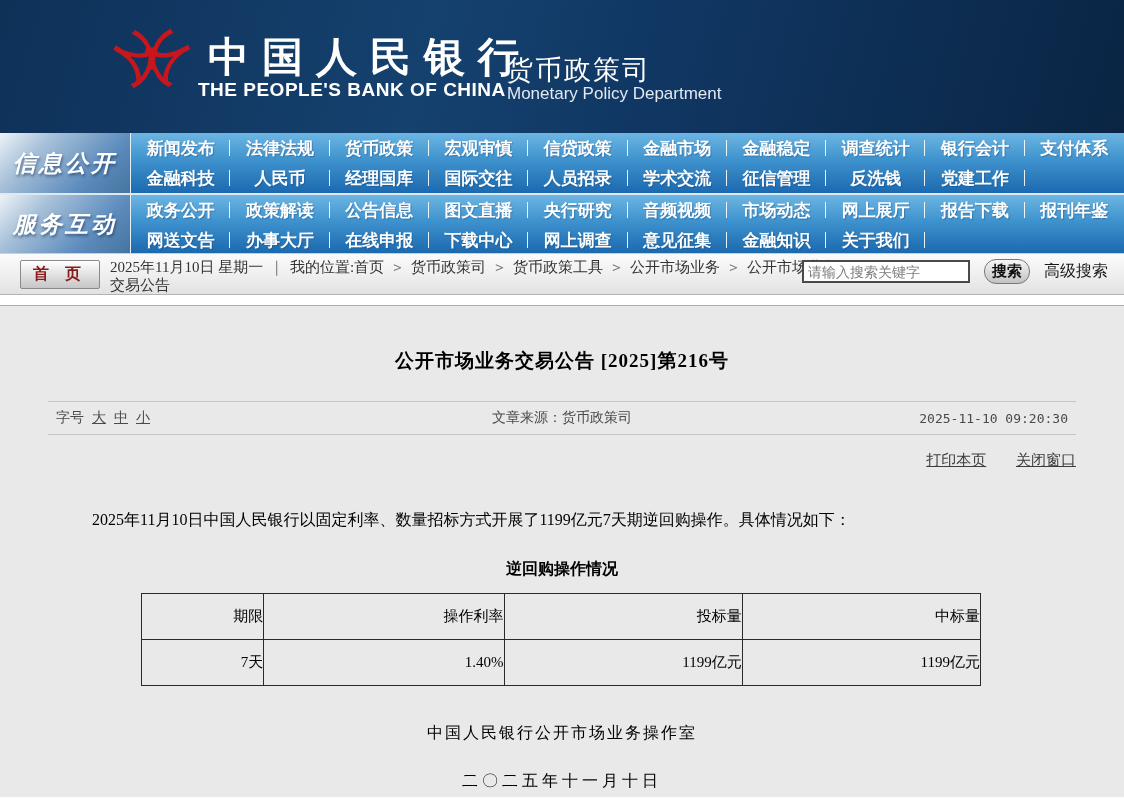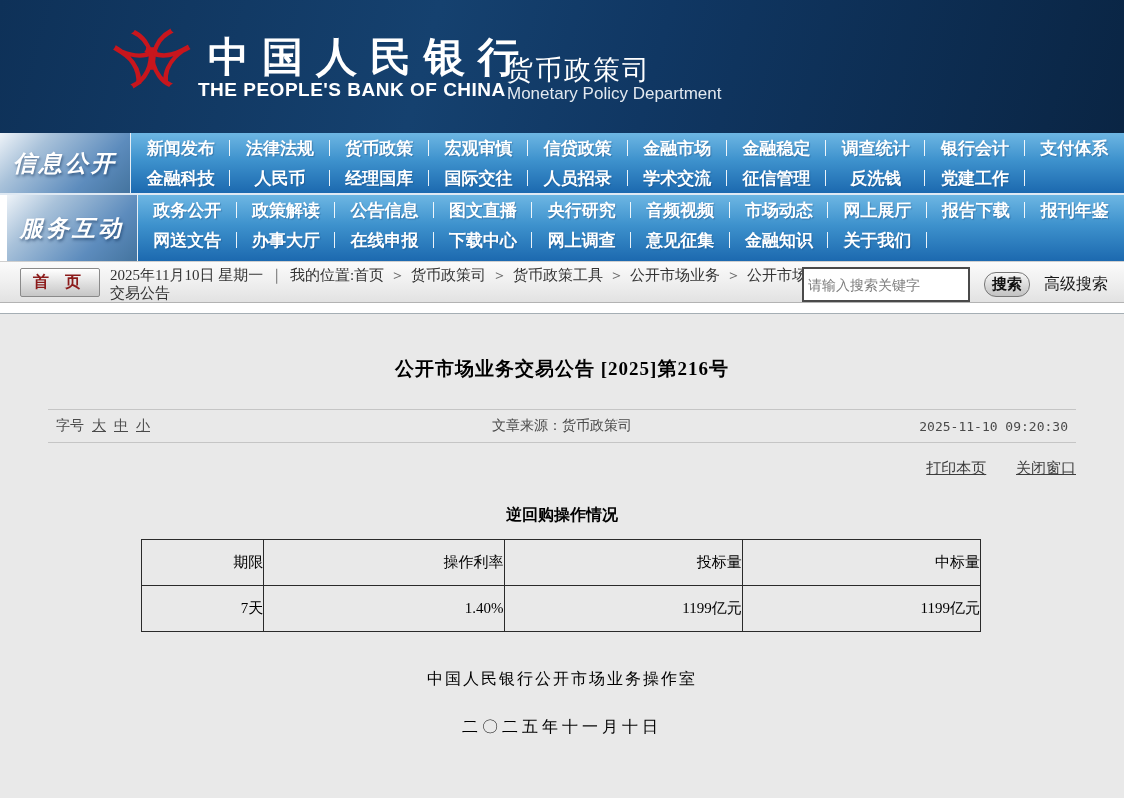--- a/index.html
+++ b/index.html
@@ -13,21 +13,21 @@
   .brand-cn { position:absolute; left:188px; top:30px; color:#fff;
     font-family:"Liberation Serif", serif; font-weight:700; font-size:41px; letter-spacing:13px; white-space:nowrap;margin-left:20px; }
   .brand-en { position:absolute; left:198px; top:79px; color:#fff; font-weight:700;
     font-size:19px; letter-spacing:0.5px; white-space:nowrap; }
   .dept-cn { position:absolute; left:506px; top:52px; color:#fff; font-size:27px; letter-spacing:2px; white-space:nowrap; }
   .dept-en { position:absolute; left:507px; top:84px; color:#e3e9f0; font-size:17px; white-space:nowrap; }
 
   
   .main-nav { width:100%; }
   .nav-section { display:flex; height:60px; }
-  .nav-section.second { border-top:2px solid #dfe9f3; height:68px;padding-left:7px; }
+  .nav-section.second { border-top:2px solid #dfe9f3; height:60px; }
   .nav-label { width:131px; border-right:1px solid #e6eef6;
     background:linear-gradient(135deg,#eef3f8 0%,#a9c2da 28%,#5d8cbd 70%,#44749f 100%);
     color:#fff; font-style:italic; font-weight:700; font-size:23px; letter-spacing:3px;
     display:flex; align-items:center; justify-content:center;
     text-shadow:1px 2px 3px rgba(10,40,80,.55); }
   .nav-grid { flex:1; display:grid; grid-template-columns:repeat(10,1fr); grid-auto-rows:30px;
     background:linear-gradient(180deg,#6db6e3 0%,#3e92cd 45%,#1c69af 100%); }
   .nav-cell { position:relative; display:flex; align-items:center; justify-content:center;
     color:#fff; font-weight:700; font-size:17px; cursor:pointer; white-space:nowrap;
     text-shadow:1px 1px 1px rgba(20,60,110,.35); }
@@ -42,21 +42,21 @@
     font-family:"Liberation Serif", serif; }
   .home-btn { margin-top:2px; padding:3px 12px; font-weight:700; font-size:16px; letter-spacing:6px;
     color:#8b1a1a; background:linear-gradient(180deg,#ffffff,#dcdcdc 60%,#c6c6c6);
     border:1px solid #8a8a8a; border-radius:2px; box-shadow:0 1px 0 #fff inset; cursor:pointer;
     font-family:"Liberation Serif", serif; }
   .crumb-text { margin-left:10px; width:742px; font-size:15px; color:#333; line-height:18px; }
   .crumb-text a { color:#333; text-decoration:none; cursor:pointer; }
   .crumb-sep { color:#666; padding:0 6px; }
   .crumb-divider { color:#666; padding:0 6px; }
   .search-group { position:absolute; right:6px; top:5px; display:flex; align-items:center; }
-  .search-input { width:168px; height:35px; border:2px solid #4a4a4a; background:#fff;
+  .search-input { width:168px; height:23px; border:2px solid #4a4a4a; background:#fff;
     font-size:14px; padding:0 4px; color:#333; }
   .search-input::placeholder { color:#7d7d7d; }
   .search-btn { margin-left:14px; width:46px; height:25px; font-weight:700; font-size:15px; color:#111;
     background:linear-gradient(180deg,#f7f7f7,#d9d9d9 55%,#c2c2c2); border:1px solid #777;
     border-radius:12px; cursor:pointer; font-family:"Liberation Serif", serif; }
   .adv-search { margin:0 10px 0 14px; font-size:16px; color:#1a1a1a; cursor:pointer; text-decoration:none; }
 
   
   .gap-strip { height:10px; background:#fff; }
   .content { border-top:1px solid #a5aeb4; background:#e9e9e9; height:492px;
@@ -176,20 +176,21 @@
       <span>文章来源：</span><span>货币政策司</span>
     </span>
     <span class="meta-right">2025-11-10 09:20:30</span>
   </div>
 
   <div class="page-links">
     <a>打印本页</a>
     <a>关闭窗口</a>
   </div>
 
+  <p class="article-body">2025年11月10日中国人民银行以固定利率、数量招标方式开展了1199亿元7天期逆回购操作。具体情况如下：</p>
 
   <div class="table-title">逆回购操作情况</div>
 
   <table class="ops-table">
     <tbody>
         <tr>
       <th>期限</th>
       <th>操作利率</th>
       <th>投标量</th>
       <th>中标量</th>

